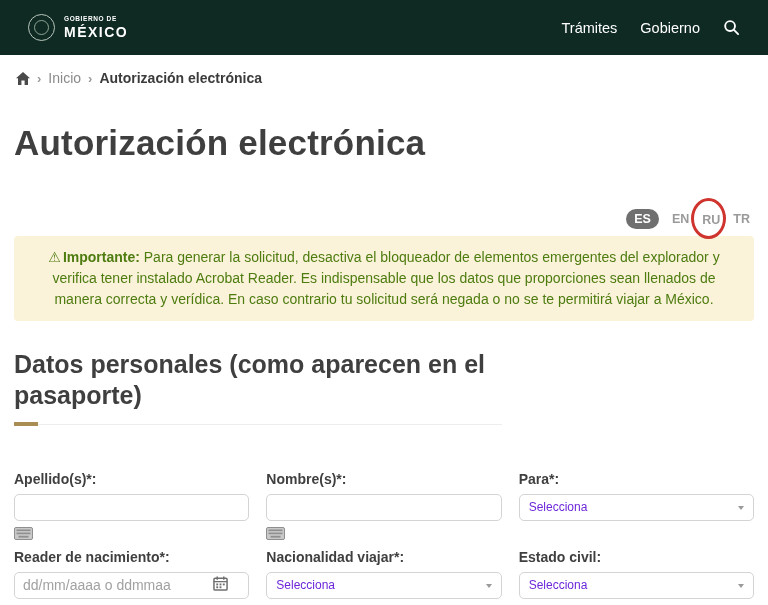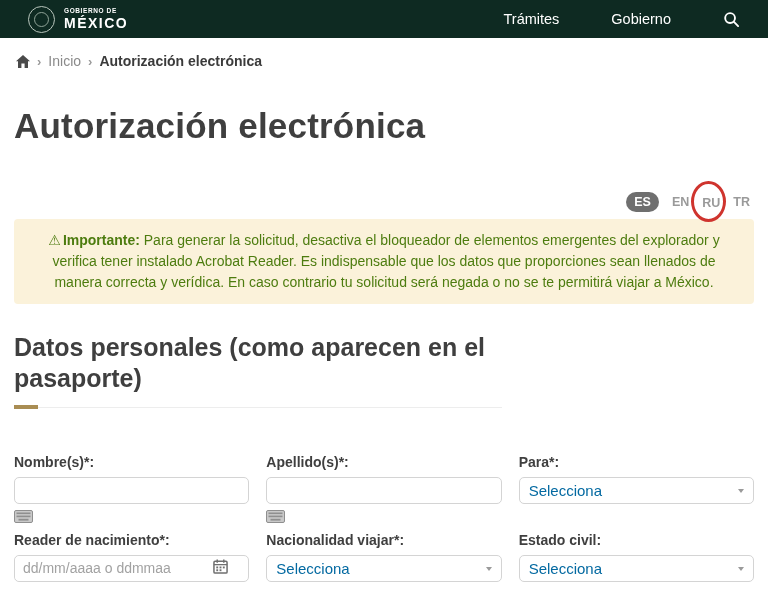--- a/index.html
+++ b/index.html
@@ -1,28 +1,28 @@
 <!DOCTYPE html>
 <html><head>
 <meta charset="utf-8">
 <style>
   * { margin:0; padding:0; box-sizing:border-box; }
   html,body { width:768px; height:605px; overflow:hidden; background:#ffffff;
               font-family:"Liberation Sans", sans-serif; color:#3f3f3f; }
 
   
-  .topbar { height:38px; background:#0e2a22; display:flex; align-items:center; padding:0 28px; }
+  .topbar { height:55px; background:#0e2a22; display:flex; align-items:center; padding:0 28px; }
   .brand { display:flex; align-items:center; gap:9px; cursor:pointer; }
   .emblem { width:27px; height:27px; border-radius:50%; border:1.5px solid #b9c6bd;
             display:flex; align-items:center; justify-content:center; }
   .emblem-inner { width:15px; height:15px; border-radius:50%; border:1.5px solid #8fa397; }
   .brand-text { color:#ffffff; line-height:1; }
   .brand-small { font-size:6.5px; font-weight:bold; letter-spacing:.6px; display:block; margin-bottom:2px; }
   .brand-big { font-size:14px; font-weight:bold; letter-spacing:1.5px; display:block; }
-  .topnav { margin-left:auto; display:flex; align-items:center; gap:52px; }
+  .topnav { margin-left:auto; display:flex; align-items:center; gap:23px; }
   .topnav a { color:#ffffff; font-size:14.5px; text-decoration:none; cursor:pointer; }
   .search-btn { display:flex; align-items:center; cursor:pointer; }
 
   
   .breadcrumb { display:flex; align-items:center; gap:7px; padding:15px 16px 0 16px; font-size:14px; }
   .crumb-home { display:flex; align-items:center; cursor:pointer; }
   .crumb-sep { color:#9a9a9a; font-weight:bold; font-size:13px; }
   .crumb-link { color:#8a8a8a; cursor:pointer; }
   .crumb-current { color:#3b3b3b; font-weight:bold; }
 
@@ -60,21 +60,21 @@
                border-radius:5px; background:#ffffff; }
   .text-input { padding:0 8px; font-size:14px; color:#3f3f3f; outline:none;
                 font-family:"Liberation Sans",sans-serif; }
   .text-input::placeholder { color:#a2a2a2; }
   .date-wrap { display:flex; align-items:center; padding-right:20px; }
   .date-wrap input { flex:1; border:none; outline:none; height:100%; padding:0 8px; font-size:14px;
                      border-radius:5px; font-family:"Liberation Sans",sans-serif; color:#3f3f3f; }
   .date-wrap input::placeholder { color:#a2a2a2; }
   .select { display:flex; align-items:center; justify-content:space-between;
             padding:0 9px; cursor:pointer; }
-  .select-value { font-size:15px; color:#0369a1; }
+  .select-value { font-size:12px; color:#6d28d9; }
   .caret { width:0; height:0; border-left:3.5px solid transparent; border-right:3.5px solid transparent;
            border-top:4px solid #9a9a9a; margin-top:2px; }
   .kb { margin-top:5px; cursor:pointer; width:20px; }
 </style>
 </head>
 <body>
 
 <div class="topbar">
   <div class="brand">
     <div class="emblem">
@@ -128,34 +128,34 @@
   </div>
 
   <div class="section-head">
     <h2>Datos personales (como aparecen en el pasaporte)</h2>
     <div class="gold-bar"></div>
   </div>
 
   <div class="form-grid">
 
     <div class="field">
-      <label>Nombre(s)*:</label>
+      <label>Apellido(s)*:</label>
       <input class="text-input" type="text" style="">
       <div class="kb">
         <svg width="19" height="13" viewBox="0 0 19 13">
           <rect x="0.5" y="0.5" width="18" height="12" rx="1.5" fill="#c9c9c9" stroke="#8f8f8f"></rect>
           <rect x="2.5" y="2.5" width="14" height="1.6" fill="#8f8f8f"></rect>
           <rect x="2.5" y="5.6" width="14" height="1.6" fill="#8f8f8f"></rect>
           <rect x="4.5" y="8.8" width="10" height="1.8" fill="#8f8f8f"></rect>
         </svg>
       </div>
     </div>
 
     <div class="field">
-      <label>Apellido(s)*:</label>
+      <label>Nombre(s)*:</label>
       <input class="text-input" type="text" style="">
       <div class="kb">
         <svg width="19" height="13" viewBox="0 0 19 13">
           <rect x="0.5" y="0.5" width="18" height="12" rx="1.5" fill="#c9c9c9" stroke="#8f8f8f"></rect>
           <rect x="2.5" y="2.5" width="14" height="1.6" fill="#8f8f8f"></rect>
           <rect x="2.5" y="5.6" width="14" height="1.6" fill="#8f8f8f"></rect>
           <rect x="4.5" y="8.8" width="10" height="1.8" fill="#8f8f8f"></rect>
         </svg>
       </div>
     </div>

